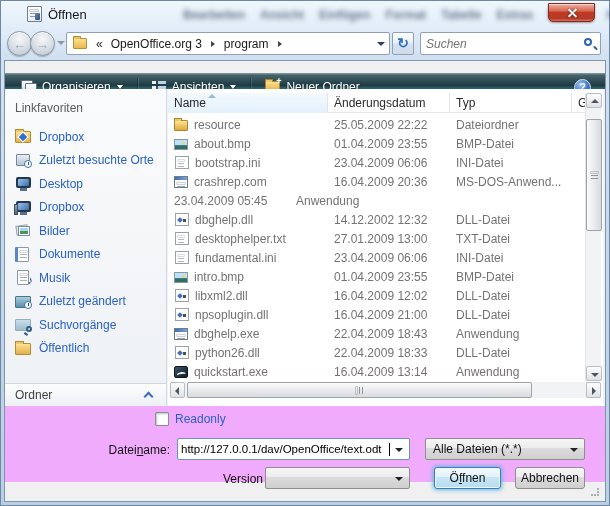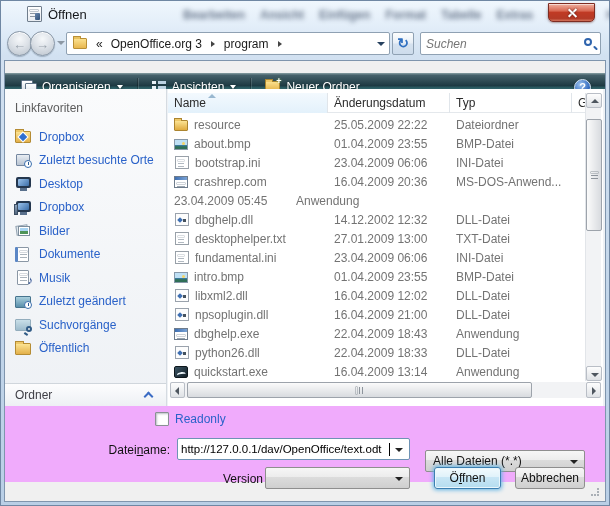--- a/index.html
+++ b/index.html
@@ -238,21 +238,21 @@
   .filename-label { position:absolute; left:60px; top:37px; width:105px; text-align:right; color:#111; }
   .filename-label u, .open-button u { text-decoration:underline; }
   .combo { position:absolute; height:22px; border-radius:2px; }
   .filename-combo { left:172px; top:32px; width:233px; background:#fff; border:1px solid #6e93b4; }
   .filename-combo input { position:absolute; left:3px; top:2px; width:207px; height:16px; border:none; outline:none;
     background:transparent; font-family:"Liberation Sans",sans-serif; font-size:11.5px; color:#000; }
   .caret-bar { position:absolute; left:211px; top:4px; width:1px; height:13px; background:#000; }
   .combo-arrow { position:absolute; right:6px; top:9px; width:0; height:0;
     border-left:4px solid transparent; border-right:4px solid transparent; border-top:4.5px solid #222; }
   .btn-face { background:linear-gradient(180deg,#f6f6f6,#ececec 45%,#dcdcdc 45%,#cfcfcf); border:1px solid #8e8e8e; }
-  .filetype-combo { left:420px; top:44px; width:160px; padding:3px 0 0 7px; color:#111; }
+  .filetype-combo { left:420px; top:32px; width:160px; padding:3px 0 0 7px; color:#111; }
   .version-label { position:absolute; left:218px; top:66px; color:#111; }
   .version-combo { left:260px; top:61px; width:145px; }
   .open-button { position:absolute; left:429px; top:61px; width:67px; height:22px; border-radius:3px;
     border:1px solid #3c7fb1; color:#111; text-align:center; padding-top:3px;
     background:linear-gradient(180deg,#f2fafd,#e0f2fa 45%,#c8e6f5 45%,#b5ddf0);
     box-shadow:0 0 4px 1px #61b5e5, inset 0 0 0 1px #eaf6fc; }
   .cancel-button { position:absolute; left:510px; top:61px; width:70px; height:22px; border-radius:3px;
     color:#111; text-align:center; padding-top:3px; }
   .resize-grip { position:absolute; left:586px; top:82px; width:8px; height:8px;
     background:

